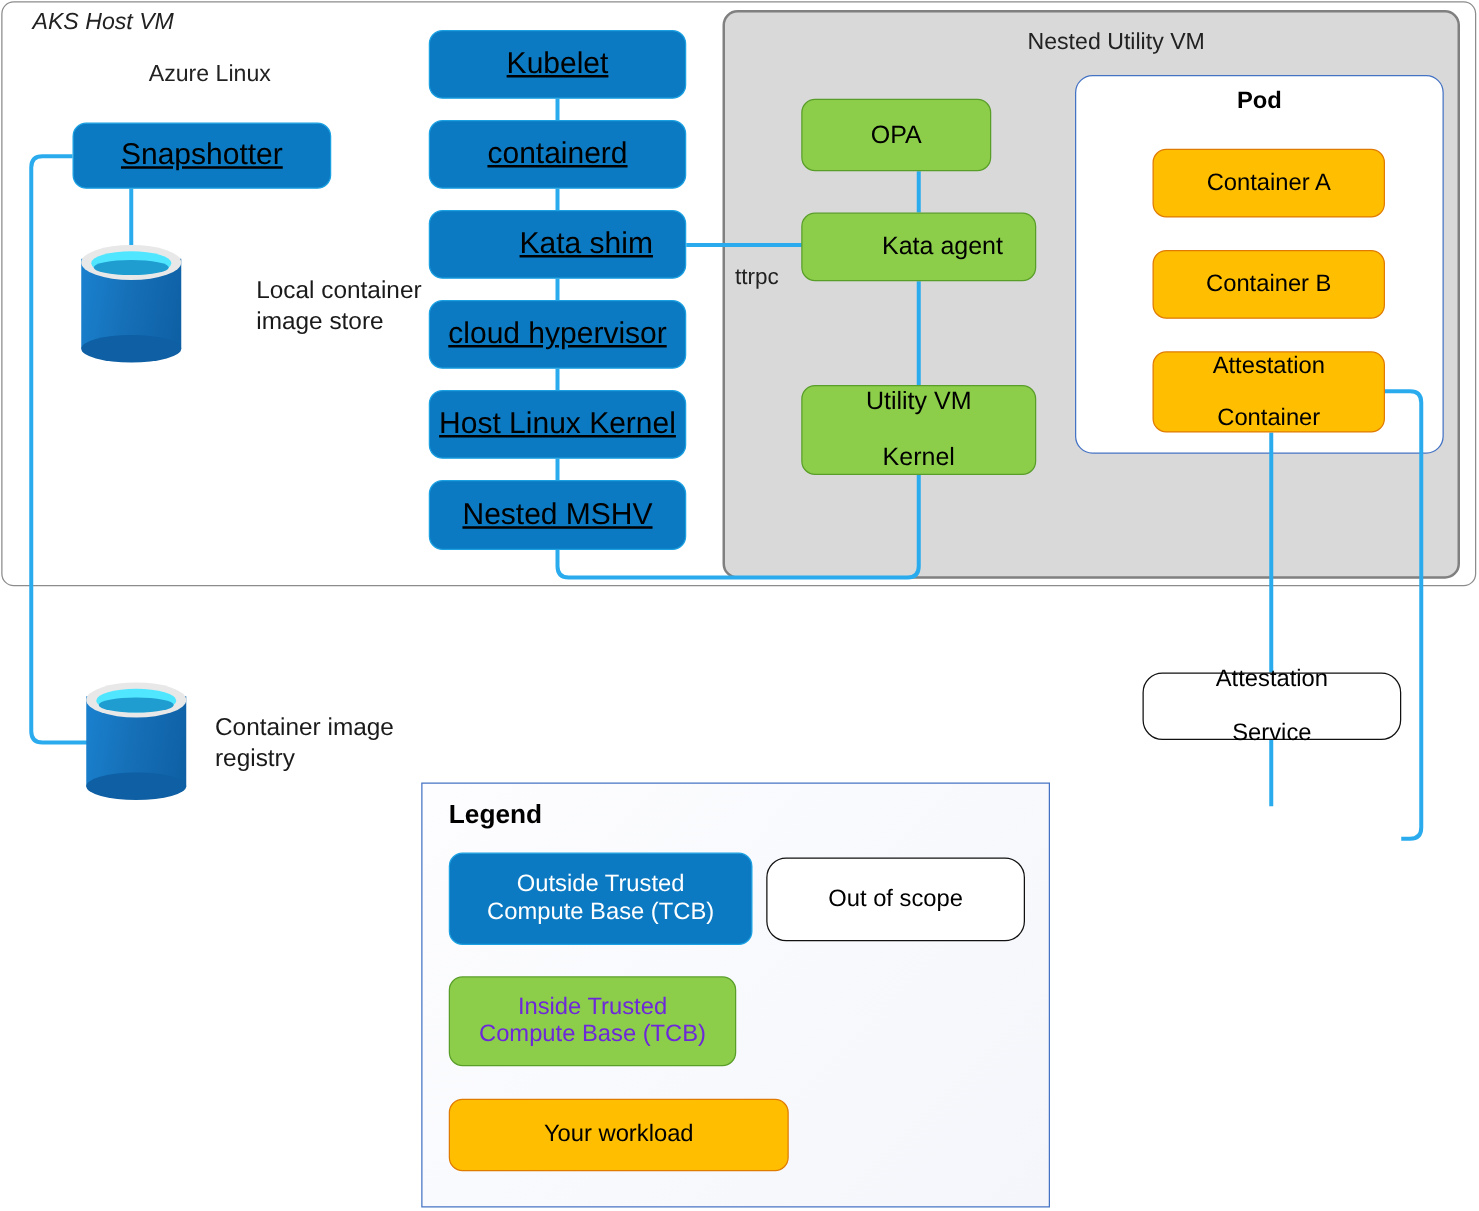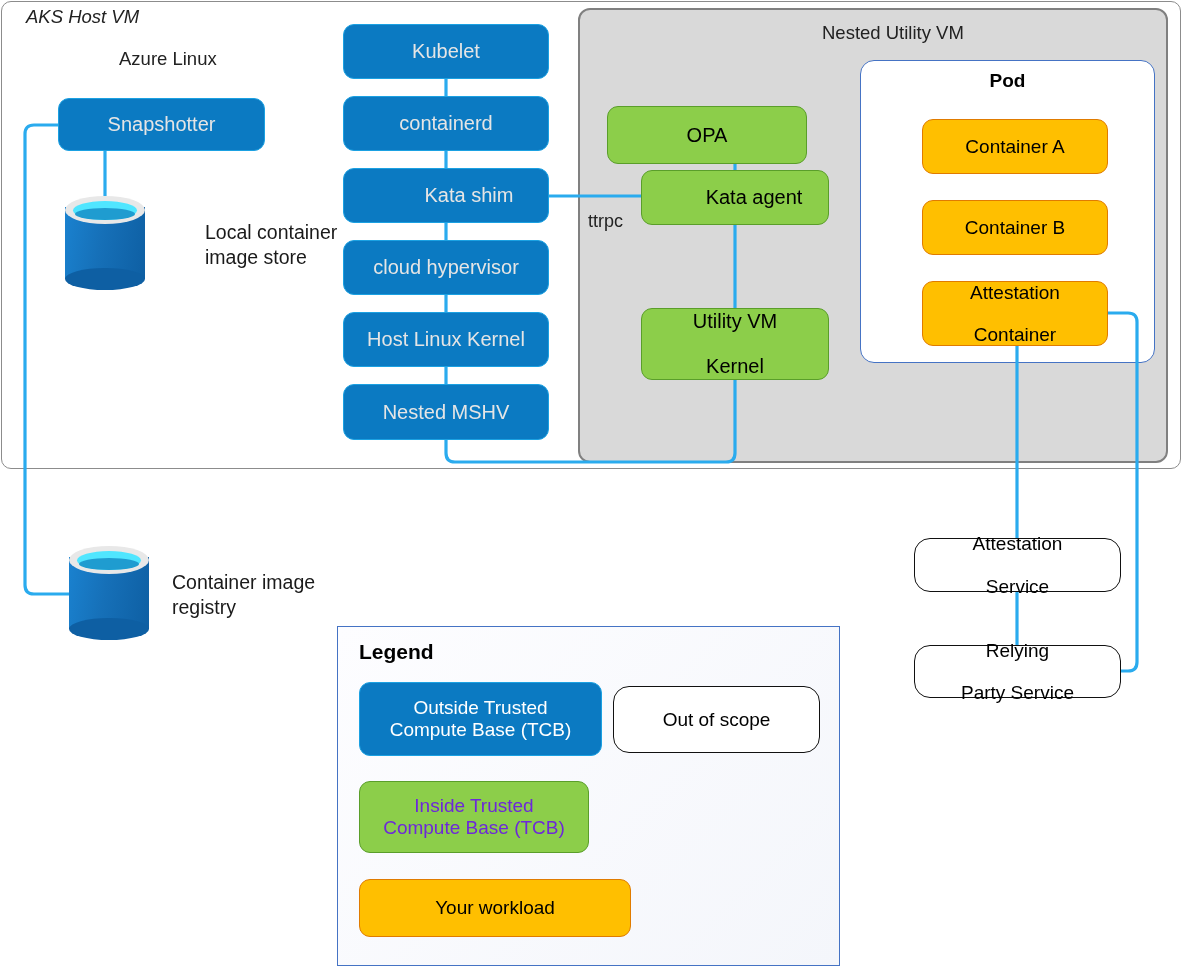--- a/index.html
+++ b/index.html
@@ -68,22 +68,23 @@
     justify-content: center;
     text-align: center;
     border-radius: 11px;
     line-height: 1.12;
     z-index: 5;
   }
   .node span { display: block; padding: 0 4px; }
   .n-blue {
     background: #0b7ac2;
     border: 1.5px solid #1ba1e2;
-    color: #e5e5e5;
-    font-size: 20px;
+    color: #000000;
+    font-size: 24px;
+    text-decoration: underline;
   }
   .n-green {
     background: #8cce4a;
     border: 1.5px solid #5a9e2a;
     color: #000000;
     font-size: 20px;
   }
   .n-orange {
     background: #ffbf00;
     border: 1.5px solid #e07b00;
@@ -273,21 +274,21 @@
   <div class="node n-blue" style="left:343px; top:240px; width:206px; height:55px;">
     <span>cloud hypervisor</span>
   </div>
   <div class="node n-blue" style="left:343px; top:312px; width:206px; height:55px;">
     <span>Host Linux Kernel</span>
   </div>
   <div class="node n-blue" style="left:343px; top:384px; width:206px; height:56px;">
     <span>Nested MSHV</span>
   </div>
 
-  <div class="node n-green" style="left:607px; top:79px; width:200px; height:58px;margin-top:27px;">
+  <div class="node n-green" style="left:641px; top:79px; width:152px; height:58px;">
     <span>OPA</span>
   </div>
   <div class="node n-green" style="left:641px; top:170px; width:188px; height:55px;padding-left:38px;">
     <span>Kata agent</span>
   </div>
   <div class="node n-green" style="left:641px; top:308px; width:188px; height:72px;">
     <span>
       <span>Utility VM</span><br>
       <span>Kernel</span>
     </span>
@@ -305,26 +306,20 @@
       <span>Container</span>
     </span>
   </div>
 
   <div class="node n-white" style="left:914px; top:538px; width:207px; height:54px;">
     <span>
       <span>Attestation</span><br>
       <span>Service</span>
     </span>
   </div>
-  <div class="node n-white" style="left:914px; top:645px; width:207px; height:53px;">
-    <span>
-      <span>Relying</span><br>
-      <span>Party Service</span>
-    </span>
-  </div>
 
   <div class="legend-box"></div>
   <div class="legend-title">Legend</div>
 
   <div class="lg-item lg-blue">
     <span>
       <span>Outside Trusted</span><br>
       <span>Compute Base (TCB)</span>
     </span>
   </div>

